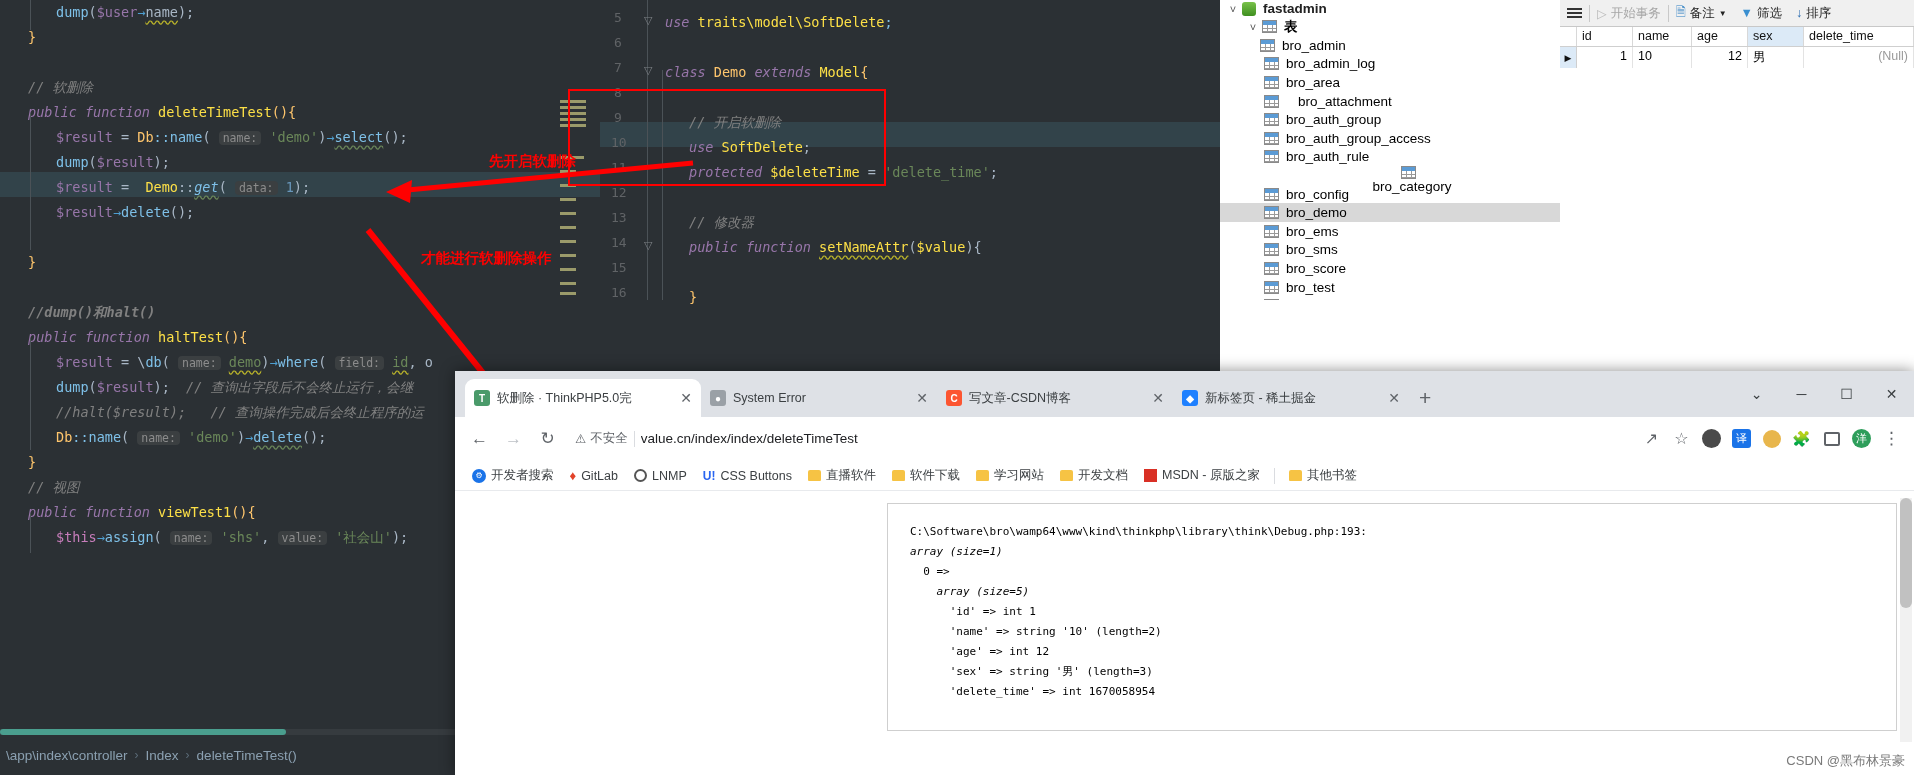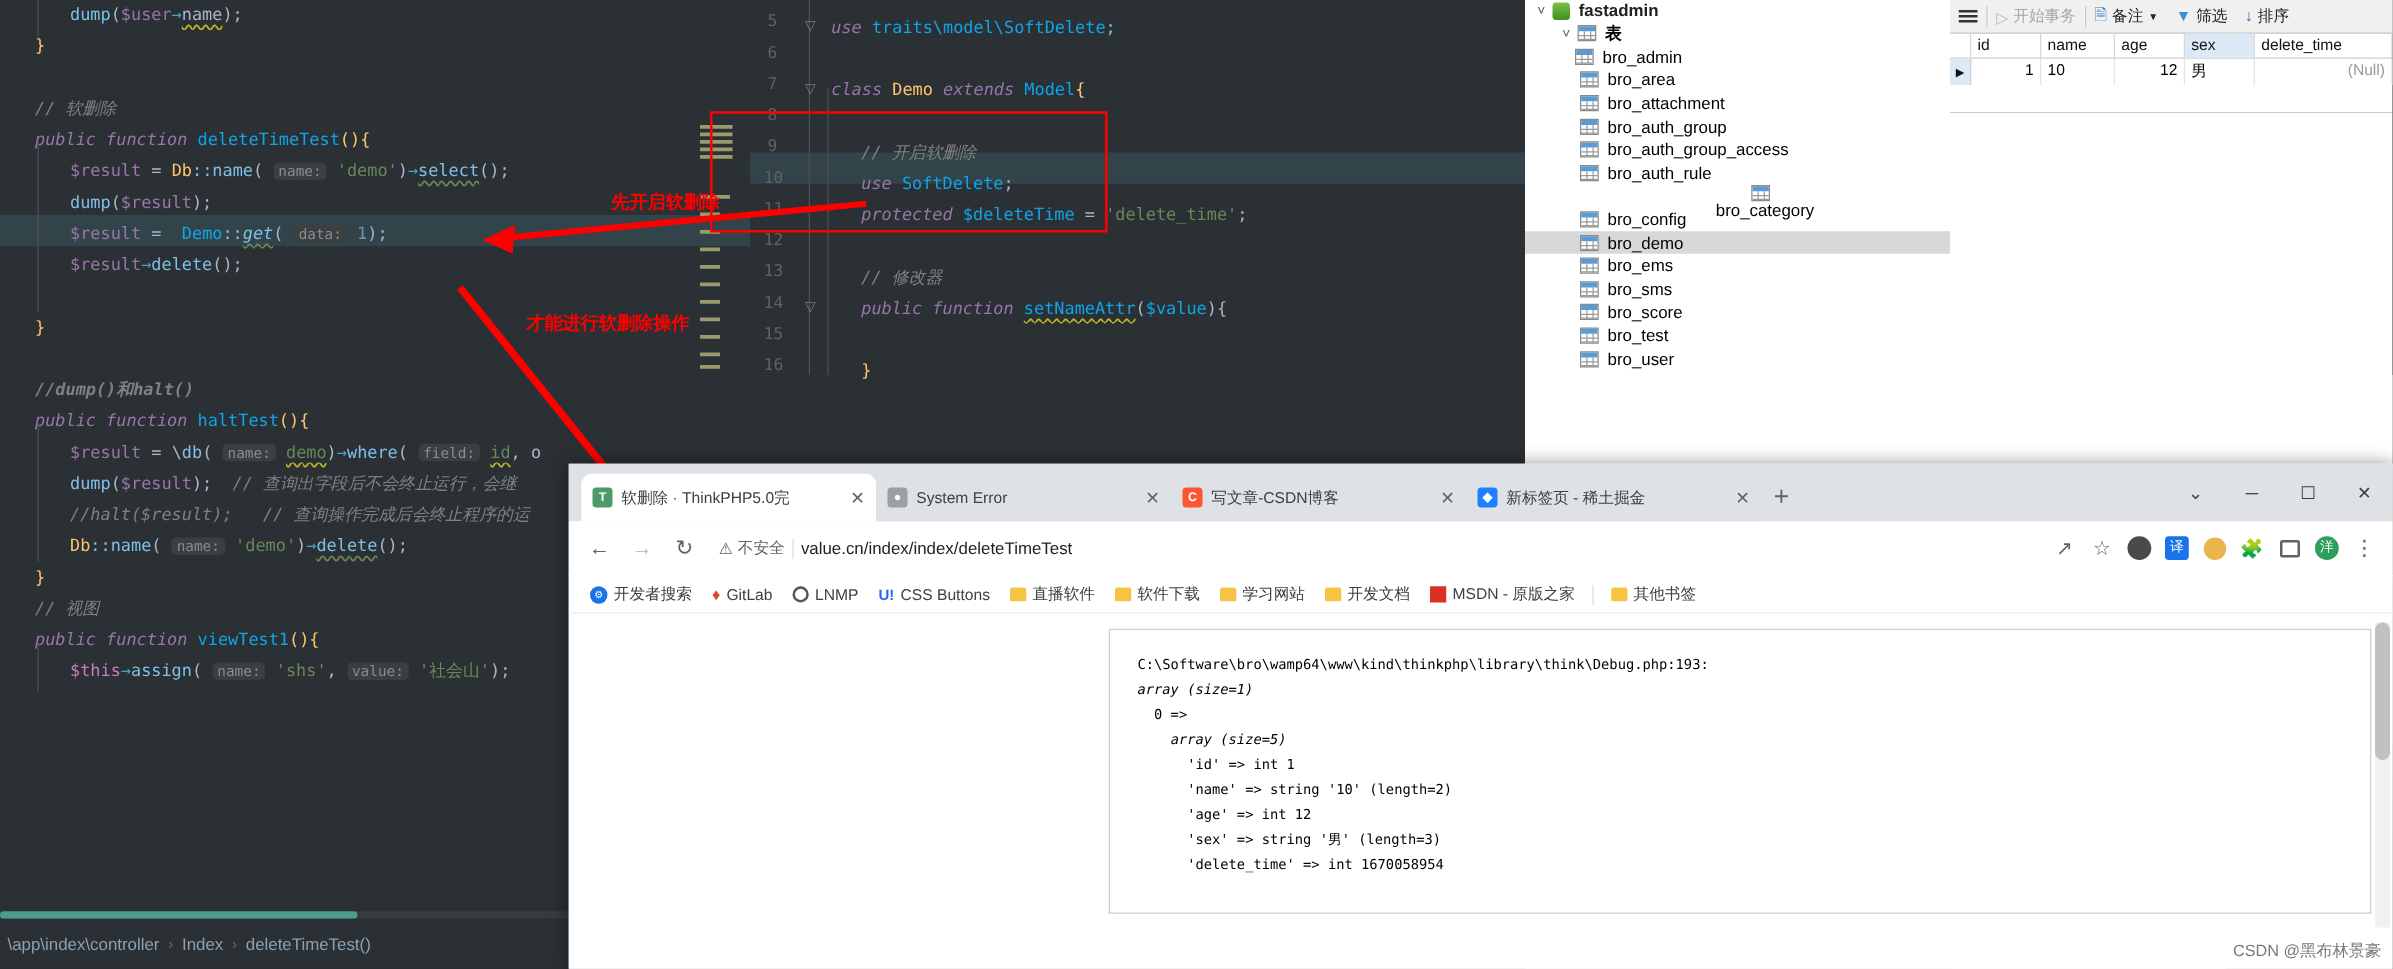--- a/index.html
+++ b/index.html
@@ -26,21 +26,21 @@
   .gutter-line { color:#606366; font-size:13px; font-family:"DejaVu Sans Mono", monospace; }
 
   
   .kw      { color:#cc7832; }
   .kw2     { color:#9876aa; font-style:italic; }
   .fn      { color:#ffc66d; }
   .str     { color:#6a8759; }
   .num     { color:#6897bb; }
   .var     { color:#9876aa; }
   .cmt     { color:#808080; font-style:italic; }
-  .cls     { color:#0ea5e9; }
+  .cls     { color:#fde047; }
   .punc    { color:#a9b7c6; }
   .hintbg  { background:#3b3f41; color:#8c8c8c; border-radius:4px; padding:0 4px; font-size:11.5px; }
   .squig   { text-decoration:underline; text-decoration-style:wavy; text-decoration-color:#6a8759; text-underline-offset:3px; }
   .squigy  { text-decoration:underline; text-decoration-style:wavy; text-decoration-color:#bbb529; text-underline-offset:3px; }
   .blue    { color:#4e9fd1; }
   .lightb  { color:#7ec0e8; }
   .pink    { color:#c77dbb; }
   .sel-line { position:absolute; left:0; width:100%; height:25px; background:#32434a; }
   .indent-guide { position:absolute; width:1px; background:#4b5257; }
 
@@ -336,23 +336,27 @@
       <span class="tbl-ico"></span>
       <span style="font-weight:bold;">表</span>
     </div>
     <div id="table-list">
         <div class="tree-row" style="padding-left: 40px;">
           <span class="tbl-ico"></span>
           <span>bro_admin</span>
         </div>
         <div class="tree-row" style="padding-left: 44px;">
           <span class="tbl-ico"></span>
+          <span>bro_admin_log</span>
+        </div>
+        <div class="tree-row" style="padding-left: 44px;">
+          <span class="tbl-ico"></span>
           <span>bro_area</span>
         </div>
-        <div class="tree-row" style="padding-left: 44px;">
+        <div class="tree-row" style="padding-left: 44px; gap: 12px;">
           <span class="tbl-ico"></span>
           <span>bro_attachment</span>
         </div>
         <div class="tree-row" style="padding-left: 44px;">
           <span class="tbl-ico"></span>
           <span>bro_auth_group</span>
         </div>
         <div class="tree-row" style="padding-left: 44px;">
           <span class="tbl-ico"></span>
           <span>bro_auth_group_access</span>

